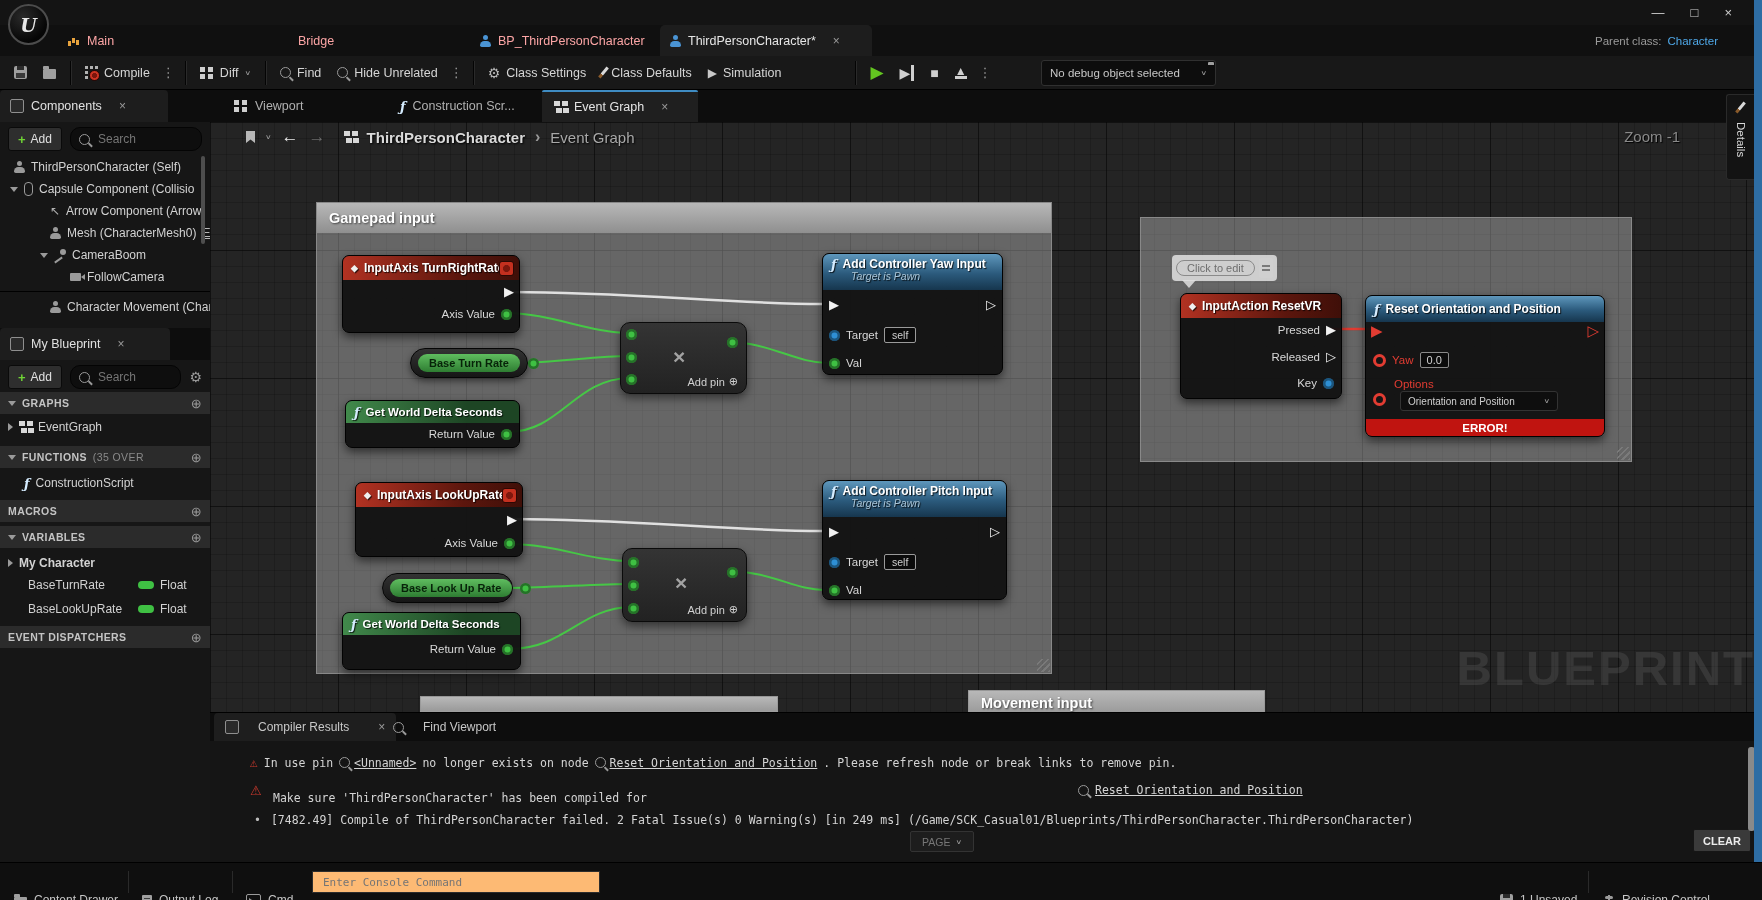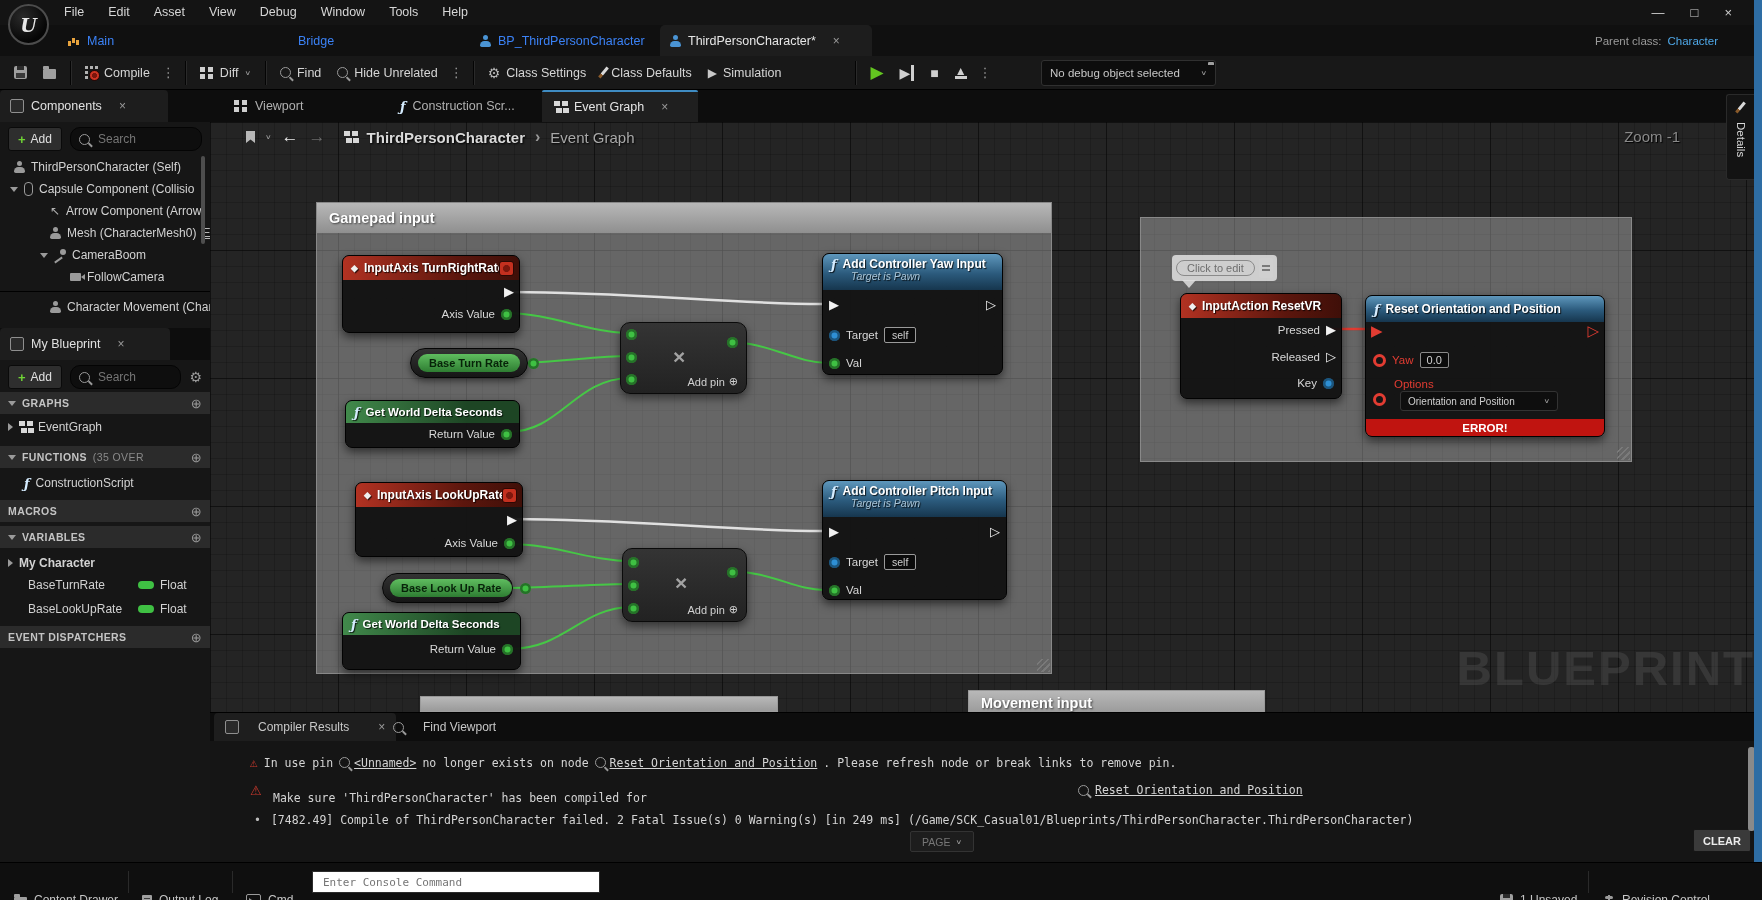--- a/index.html
+++ b/index.html
@@ -14,21 +14,21 @@
   .menubar{position:absolute;left:0;top:0;width:100%;height:25px;background:#141414;}
   .menu-item{padding:0 12px;line-height:25px;font-size:12.5px;color:#d6d6d6;}
   .winctl{font-size:13px;color:#cfcfcf;}
   .ue-logo{position:absolute;left:8px;top:4px;width:37px;height:37px;border-radius:50%;
            background:radial-gradient(circle at 35% 30%,#2a2a2a,#060606 70%);
            border:2px solid #4c4c4c;display:flex;align-items:center;justify-content:center;
            font-family:"DejaVu Serif",serif;font-weight:bold;font-style:italic;
            color:#e8e8e8;font-size:19px;z-index:50;}
   .assetbar{position:absolute;left:0;top:25px;width:100%;height:31px;background:#101010;border-bottom:1px solid #000;}
   .atab{position:absolute;top:0;height:31px;display:flex;align-items:center;gap:7px;
-        font-size:12.5px;color:#3b82f6;padding:0 10px;}
+        font-size:12.5px;color:#fca5a5;padding:0 10px;}
   .atab.active{background:#1d1d1d;color:#e6e6e6;border-radius:5px 5px 0 0;}
   .toolbar{position:absolute;left:0;top:56px;width:100%;height:33px;background:#181818;
            border-bottom:1px solid #000;display:flex;align-items:center;font-size:12.5px;color:#d6d6d6;}
   .tbtn{display:flex;align-items:center;gap:6px;padding:0 8px;height:100%;}
   .tsep{width:1px;height:24px;background:#040404;margin:0 6px;box-shadow:1px 0 0 #2a2a2a;}
   .kebab{color:#9a9a9a;font-size:13px;padding:0 4px;}
   .chev{color:#9a9a9a;font-size:9px;transform:scaleY(.7);}
   .debug-box{position:absolute;left:1041px;top:4px;width:157px;height:24px;background:#0d0d0d;
              border:1px solid #303030;border-radius:3px;display:flex;align-items:center;
              justify-content:space-between;padding:0 8px;font-size:11.5px;color:#c8c8c8;}
@@ -204,45 +204,35 @@
   .clearbtn{position:absolute;left:1483px;top:116px;width:56px;height:21px;background:#3a3a3a;
             border:1px solid #161616;border-radius:2px;display:flex;align-items:center;justify-content:center;
             font-size:11px;font-weight:bold;color:#ececec;}
   .cscroll{position:absolute;left:1538px;top:34px;width:7px;height:84px;background:#8a8a8a;border-radius:3px;}
 
   
   .statusbar{position:absolute;left:0;top:862px;width:100%;height:38px;background:#0f0f0f;border-top:1px solid #000;}
   .sbtn{position:absolute;top:0;height:28px;margin-top:16px;display:flex;align-items:flex-end;gap:7px;
         font-size:12px;color:#c6c6c6;padding:0 8px;}
   .ssep{position:absolute;top:8px;width:1px;height:22px;background:#2a2a2a;}
-  .console{position:absolute;left:312px;top:8px;width:288px;height:22px;background:#ffffff;
+  .console{position:absolute;left:312px;top:8px;width:288px;height:22px;background:#fdba74;
            border:1px solid #2c2c2c;display:flex;align-items:center;padding:0 8px;box-sizing:border-box;}
   .console input{background:transparent;border:none;outline:none;width:100%;
            font-family:"DejaVu Sans Mono",monospace;font-size:11px;color:#6a6a6a;}
 
   .details-tab{position:absolute;left:1726px;top:94px;width:28px;height:86px;background:#131313;
                border:1px solid #2a2a2a;border-right:none;border-radius:3px 0 0 3px;
                display:flex;flex-direction:column;align-items:center;gap:8px;padding-top:6px;box-sizing:border-box;z-index:40;}
   .vtext{writing-mode:vertical-rl;font-size:11.5px;color:#d8d8d8;}
   .blue-strip{position:absolute;left:1754px;top:0;width:8px;height:862px;background:#2e6da4;z-index:45;}
 </style>
 </head>
 <body>
 
 <div class="menubar">
-  <div class="flex" style="position:absolute;left:52px;top:0;height:25px;">
-    <span class="menu-item">File</span>
-    <span class="menu-item">Edit</span>
-    <span class="menu-item">Asset</span>
-    <span class="menu-item">View</span>
-    <span class="menu-item">Debug</span>
-    <span class="menu-item">Window</span>
-    <span class="menu-item">Tools</span>
-    <span class="menu-item">Help</span>
-  </div>
   <div class="flex" style="position:absolute;right:30px;top:0;height:25px;gap:26px;">
     <span class="winctl">—</span>
     <span class="winctl">□</span>
     <span class="winctl">×</span>
   </div>
 </div>
 <div class="ue-logo">U</div>
 
 <div class="assetbar">
   <div class="atab" style="left:58px;">

